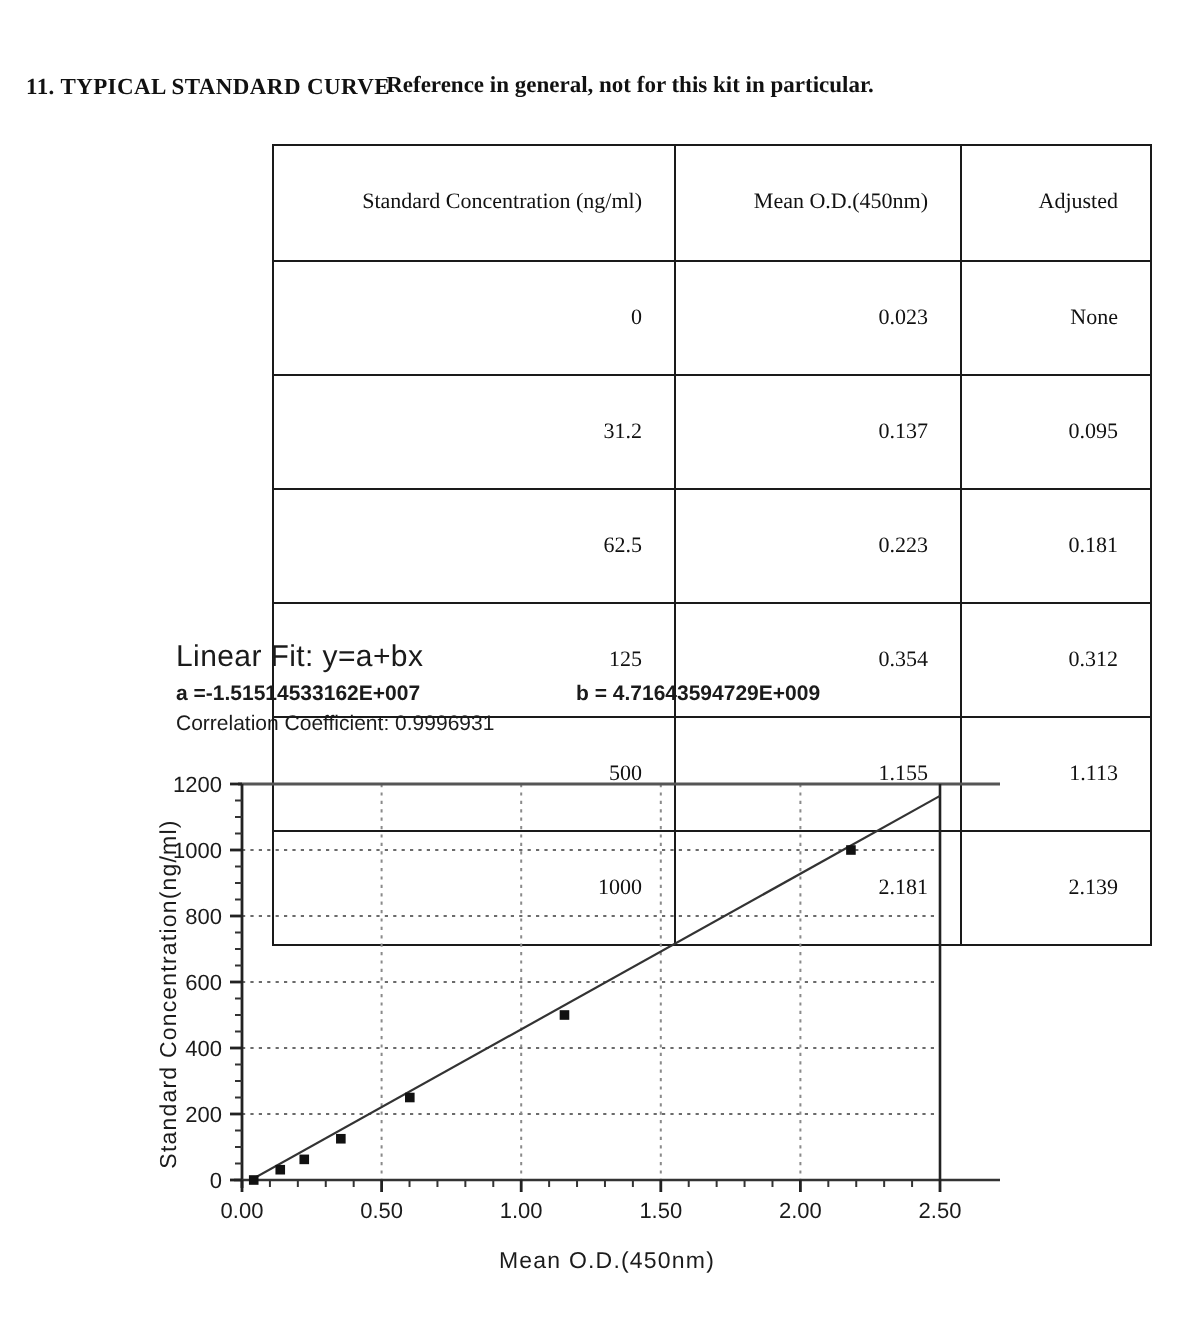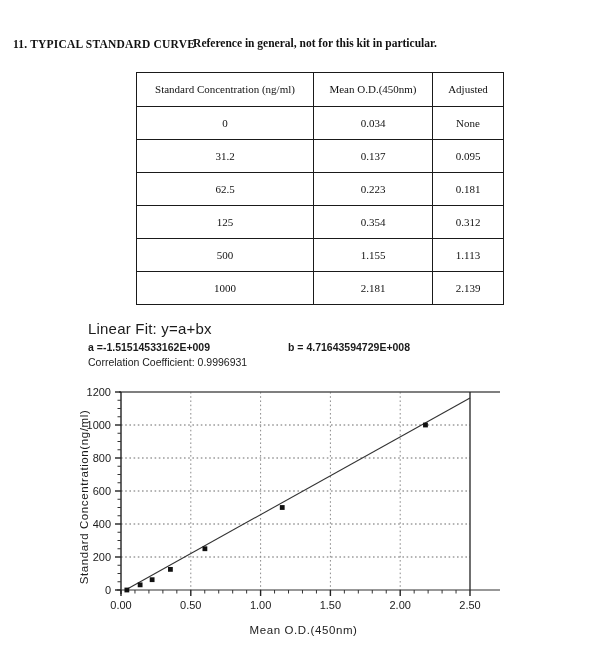--- a/index.html
+++ b/index.html
@@ -50,23 +50,23 @@
     left: 136px;
     top: 72px;
   }
   table.std-table {
     border-collapse: collapse;
     font-family: "Liberation Serif", serif;
     font-size: 11px;
   }
   table.std-table td, table.std-table th {
     border: 1px solid #1a1a1a;
-    text-align: center;
+    text-align: right;
     font-weight: normal;
-    padding: 4px;
+    padding: 16px;
     height: 24px;
     line-height: 24px;
   }
   table.std-table th.c0, table.std-table td.c0 { width: 168px; }
   table.std-table th.c1, table.std-table td.c1 { width: 110px; }
   table.std-table th.c2, table.std-table td.c2 { width: 62px; }
   table.std-table thead th { height: 25px; line-height: 25px; }
 
   
   #fit-block {
@@ -125,21 +125,21 @@
     <thead>
       <tr>
         <th class="c0">Standard Concentration (ng/ml)</th>
         <th class="c1">Mean O.D.(450nm)</th>
         <th class="c2">Adjusted</th>
       </tr>
     </thead>
     <tbody id="table-body">
         <tr>
           <td class="c0">0</td>
-          <td class="c1">0.034</td>
+          <td class="c1">0.023</td>
           <td class="c2">None</td>
         </tr>
         <tr>
           <td class="c0">31.2</td>
           <td class="c1">0.137</td>
           <td class="c2">0.095</td>
         </tr>
         <tr>
           <td class="c0">62.5</td>
           <td class="c1">0.223</td>
@@ -160,22 +160,22 @@
           <td class="c1">2.181</td>
           <td class="c2">2.139</td>
         </tr>
       </tbody>
   </table>
 </div>
 
 <div id="fit-block">
   <div id="fit-title">Linear Fit: y=a+bx</div>
   <div class="fit-grid">
-    <div class="fit-left"><span>a =</span><span>-1.51514533162E+009</span></div>
-    <div class="fit-left"><span>b = </span><span>4.71643594729E+008</span></div>
+    <div class="fit-left"><span>a =</span><span>-1.51514533162E+007</span></div>
+    <div class="fit-left"><span>b = </span><span>4.71643594729E+009</span></div>
     <div><span>Correlation Coefficient:</span><span> 0.9996931</span></div>
   </div>
 </div>
 
 <div id="chart">
   <svg id="chart-svg" width="600" height="270" viewBox="0 0 600 270">
       <line x1="121" y1="174" x2="470" y2="174" stroke="#6b6b6b" stroke-width="1" stroke-dasharray="1.6 2.6"></line>
       <line x1="121" y1="141" x2="470" y2="141" stroke="#6b6b6b" stroke-width="1" stroke-dasharray="1.6 2.6"></line>
       <line x1="121" y1="108" x2="470" y2="108" stroke="#6b6b6b" stroke-width="1" stroke-dasharray="1.6 2.6"></line>
       <line x1="121" y1="75" x2="470" y2="75" stroke="#6b6b6b" stroke-width="1" stroke-dasharray="1.6 2.6"></line>

